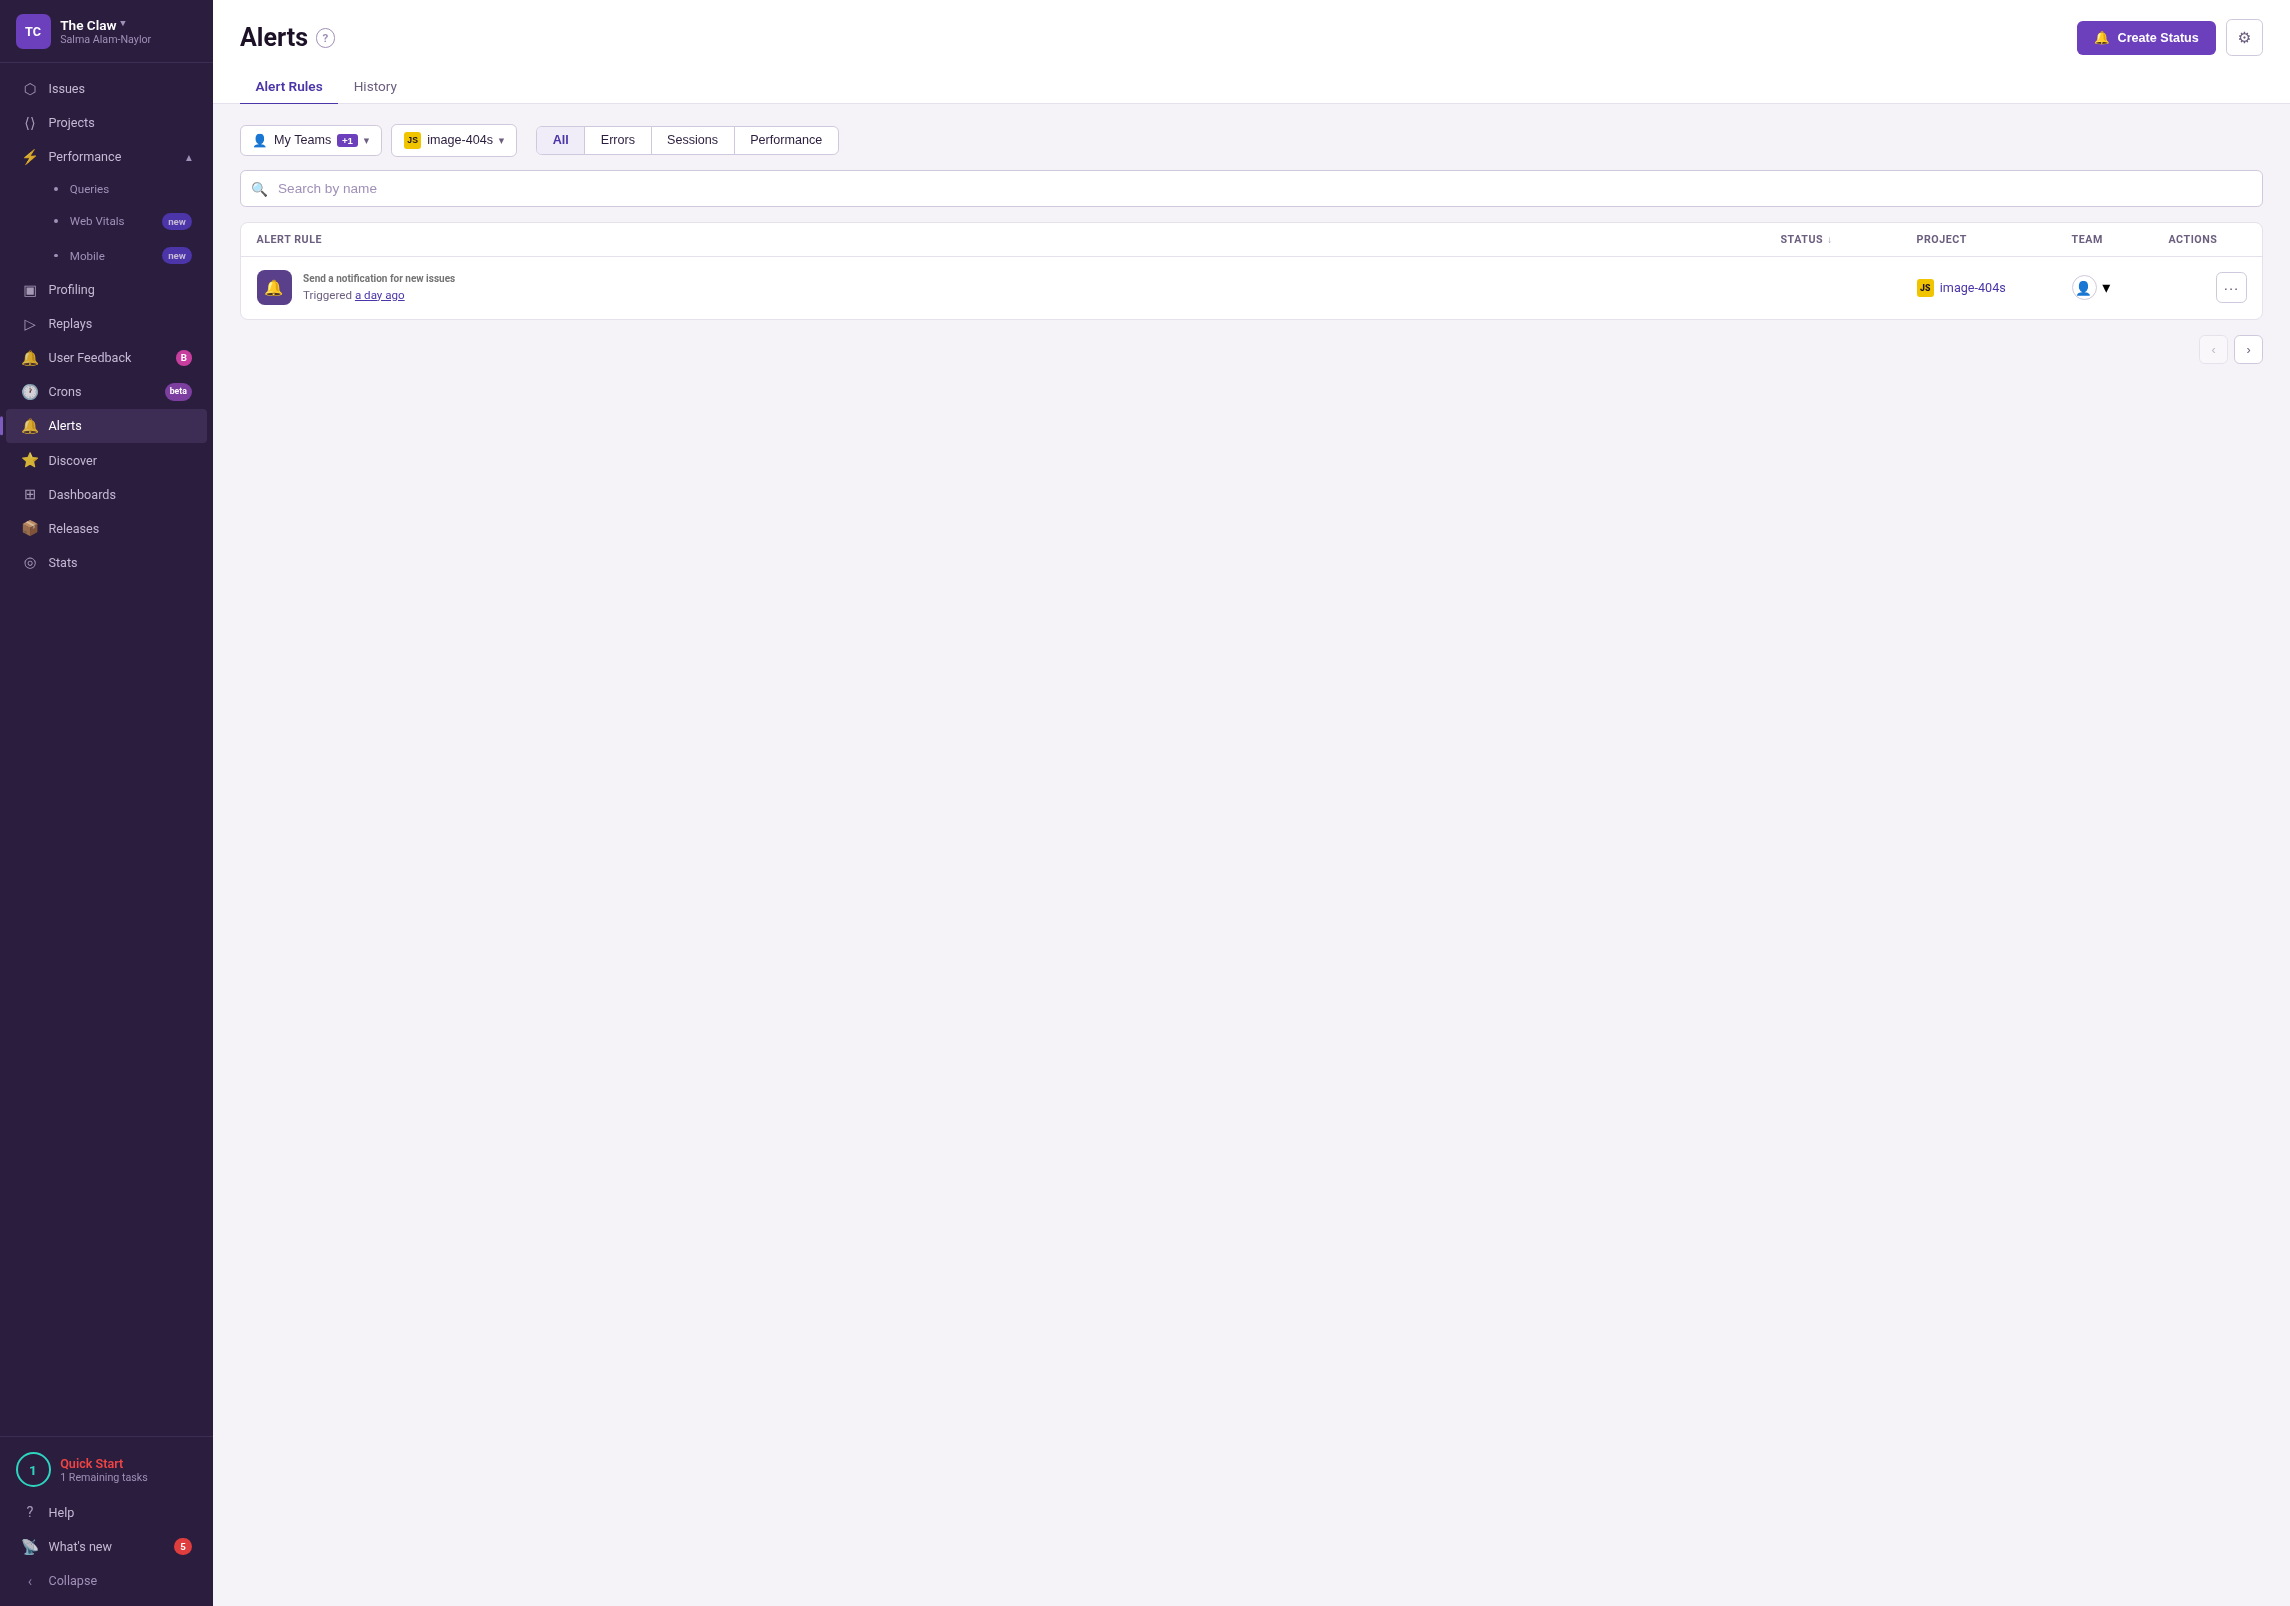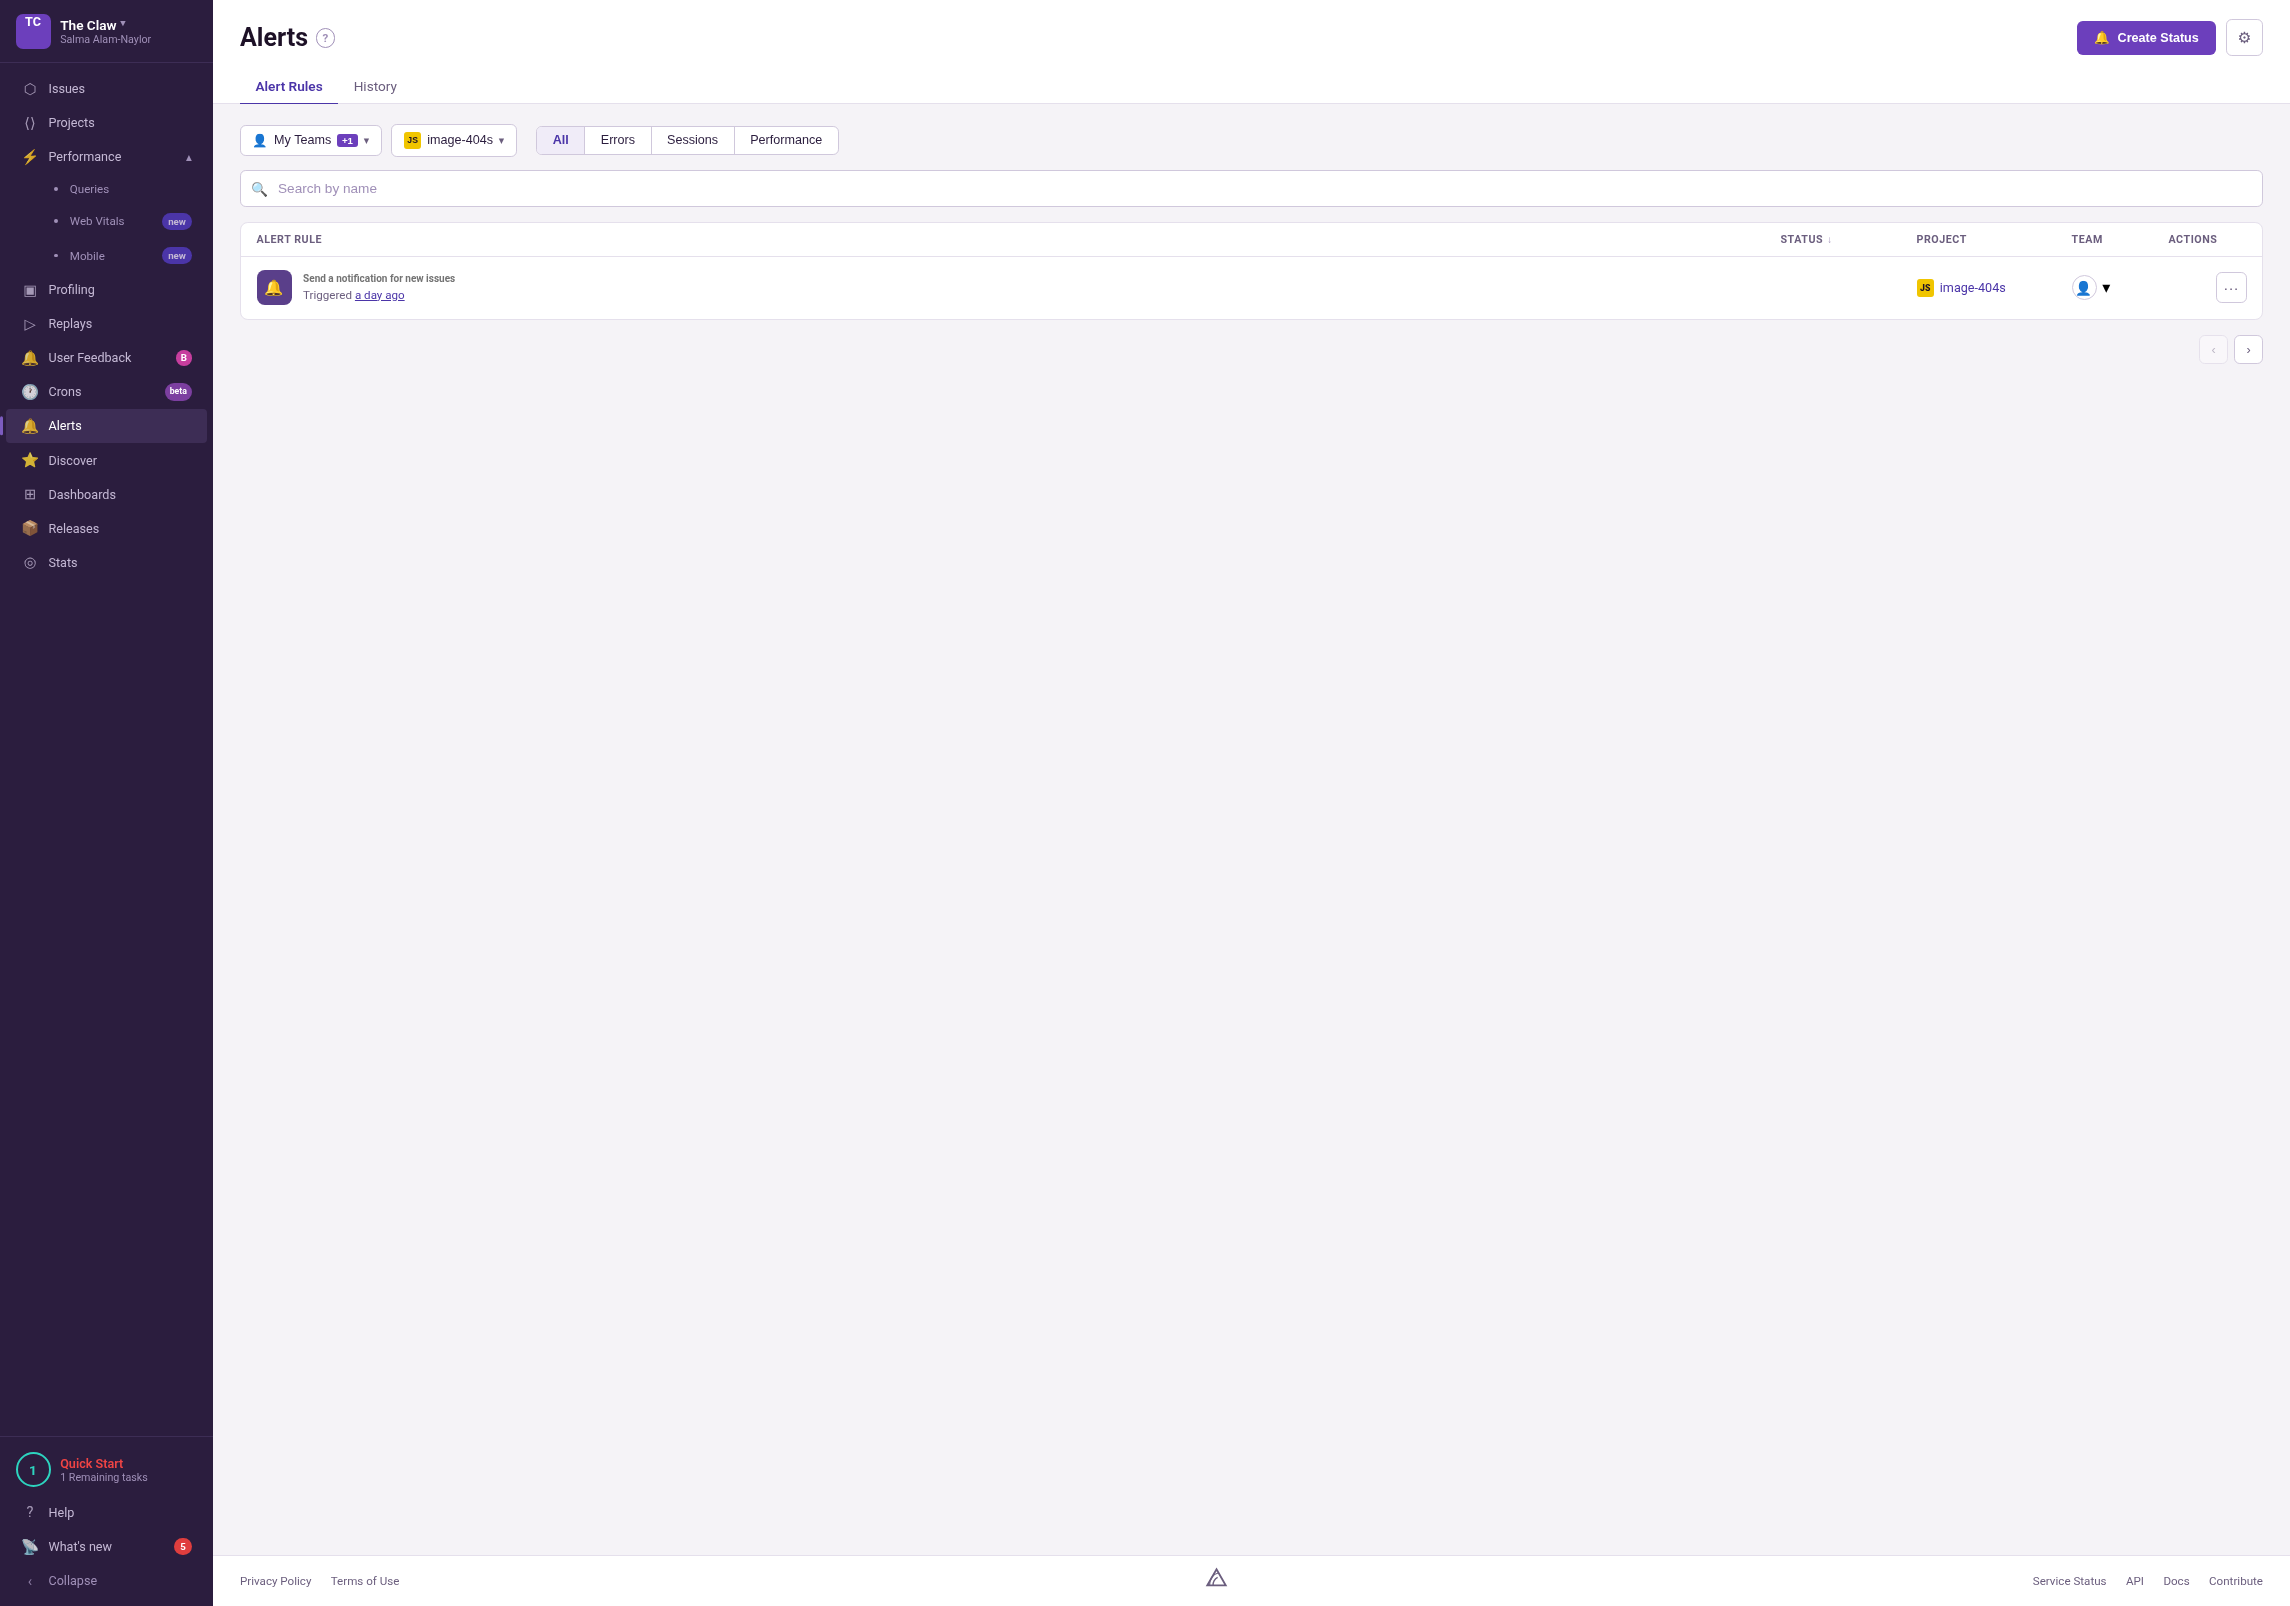--- a/index.html
+++ b/index.html
@@ -20,21 +20,21 @@
       padding: 13.6px 15.5px;
       display: flex;
       align-items: center;
       gap: 9.7px;
       border-bottom: 1px solid #3d2d55;
     }
     .avatar-tc {
       width: 35px; height: 35px;
       background: #6c3fbc;
       border-radius: 7px;
-      display: flex; align-items: flex-start; justify-content: center;
+      display: flex; align-items: center; justify-content: center;
       color: #fff; font-weight: 700; font-size: 12.6px;
     }
     .org-info { display: flex; flex-direction: column; }
     .org-name { color: #fff; font-size: 13.6px; font-weight: 600; display: flex; gap: 3.9px; }
     .org-user { color: #a090b8; font-size: 10.7px; }
     .chevron-down { font-size: 9.7px; color: #a090b8; }
 
     .sidebar-nav { flex: 1; padding: 7.8px 0; }
     .nav-item {
       display: flex; align-items: center; gap: 9.7px;
@@ -555,33 +555,14 @@
         </div>
       </div>
     </div>
 
     <div class="pagination">
       <button class="page-btn" disabled="">‹</button>
       <button class="page-btn">›</button>
     </div>
   </div>
 
-  <div class="footer">
-    <div class="footer-left">
-      <span class="footer-link">Privacy Policy</span>
-      <span class="footer-link">Terms of Use</span>
-    </div>
-    <div class="footer-logo">
-      <svg width="23" height="23" viewBox="0 0 100 100" fill="none" xmlns="http://www.w3.org/2000/svg">
-        <path d="M50 10 L90 80 L10 80 Z" stroke="#6b5e7e" stroke-width="8" fill="none"></path>
-        <path d="M35 80 Q35 55 55 45" stroke="#6b5e7e" stroke-width="6" fill="none"></path>
-        <path d="M20 80 Q20 35 60 25" stroke="#6b5e7e" stroke-width="5" fill="none"></path>
-      </svg>
-    </div>
-    <div class="footer-right">
-      <span class="footer-link">Service Status</span>
-      <span class="footer-link">API</span>
-      <span class="footer-link">Docs</span>
-      <span class="footer-link">Contribute</span>
-    </div>
-  </div>
 </div>
 
 
 </body></html>

